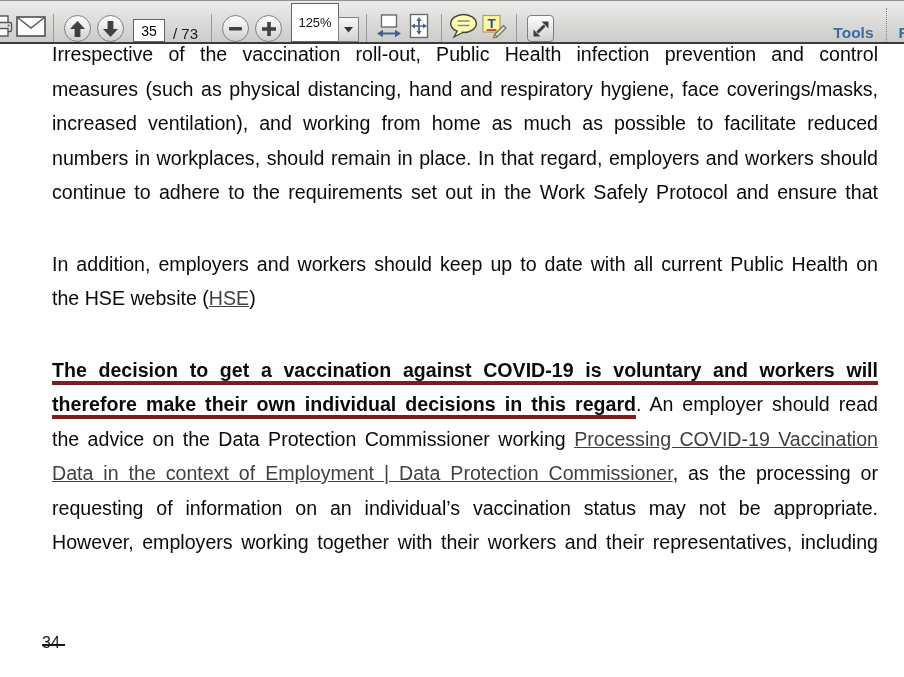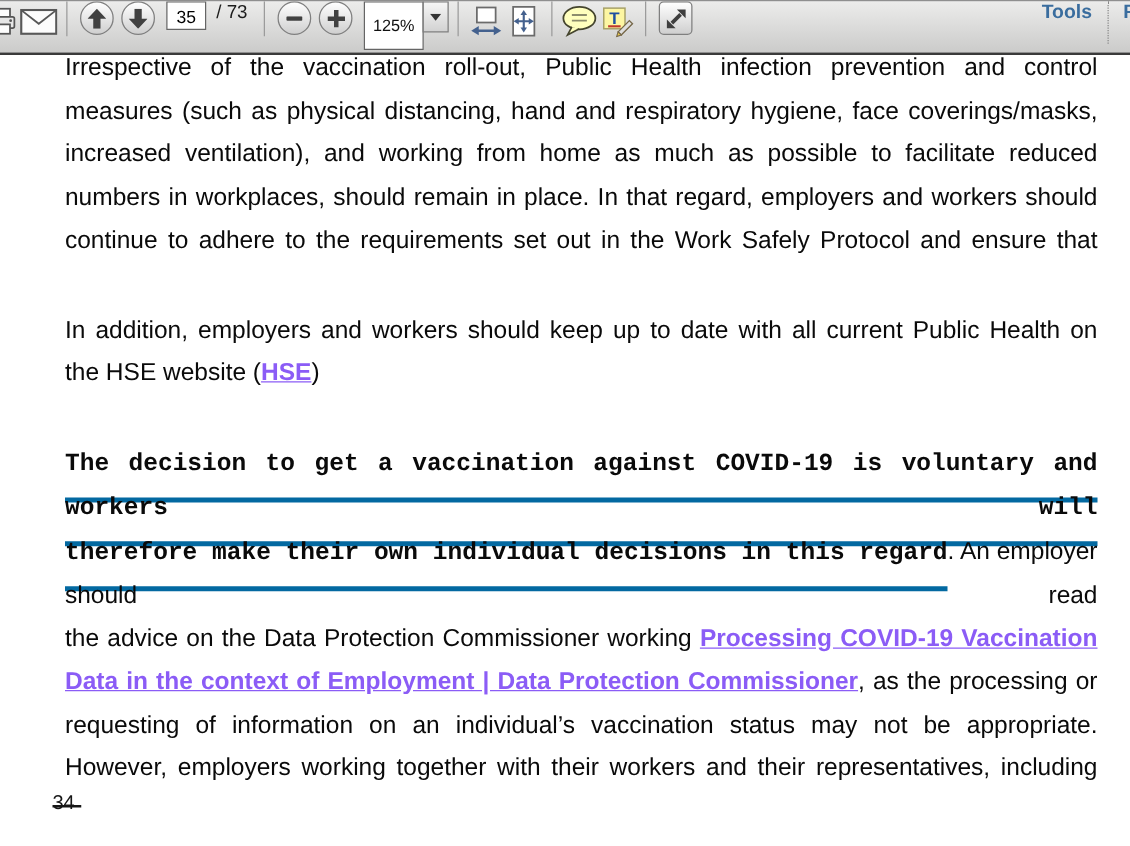--- a/index.html
+++ b/index.html
@@ -1,20 +1,20 @@
 <!DOCTYPE html>
 <html><head>
 <meta charset="utf-8">
 <style>
   * { margin:0; padding:0; box-sizing:border-box; }
   html,body { width:904px; height:677px; overflow:hidden; background:#fff;
               font-family:"Liberation Sans","DejaVu Sans",sans-serif; }
 
   
-  .toolbar { position:relative; display:flex; align-items:flex-start; height:44px;
+  .toolbar { position:relative; display:flex; align-items:flex-end; height:44px;
              border-top:1px solid #8f8f8f; border-bottom:2px solid #3a3a3a;
              background:linear-gradient(#ececeb,#cbcbca); overflow:hidden; }
   .tb-btn { display:flex; align-items:center; justify-content:center;
             width:30px; height:32px; flex:0 0 auto; cursor:pointer; }
   .sep { width:1px; height:28px; background:#9b9b9b; margin:0 7px; flex:0 0 auto; }
   .dotsep { width:0; height:34px; border-left:1px dotted #878787; margin:0 12px; flex:0 0 auto; }
   .circ { width:27px; height:27px; border-radius:50%; border:1px solid #7f7f7f;
           background:linear-gradient(#ffffff,#cfcfcf); display:flex; align-items:center;
           justify-content:center; margin:0 3px; flex:0 0 auto; cursor:pointer; }
   .page-input { width:32px; height:23px; border:1px solid #656565; background:#fff;
@@ -33,22 +33,22 @@
   .printer-clip { margin-left:-14px; }
 
   
   .doc-area { position:relative; width:904px; height:633px; background:#fff; overflow:hidden; }
   .doc-content { position:absolute; top:-7px; left:52px; width:826px;
                  font-size:19.6px; line-height:34.5px; color:#0a0a0a; }
   .para { margin-bottom:37px; }
   .line { text-align:justify; text-align-last:justify; }
   .line.no-j { text-align:left; text-align-last:left; }
   .b { font-weight:700; }
-  .hl { border-bottom:4px solid #0369a1; padding-bottom:16px;font-family:Liberation Mono, monospace; }
-  .doc-link { color:#8b5cf6; text-decoration:underline;font-weight:bold; }
+  .hl { border-bottom:4px solid #7f1d1d; padding-bottom:0; }
+  .doc-link { color:#404040; text-decoration:underline; }
   .footnote-rule { position:absolute; left:42px; top:600px; width:23px; height:2px; background:#161616; }
   .footer-num { position:absolute; left:42px; top:590px; font-size:16px; color:#161616; }
 </style>
 </head>
 <body>
 
 <div class="toolbar">
 
   <div class="tb-btn printer-clip">
     <svg width="26" height="24" viewBox="0 0 26 24">

